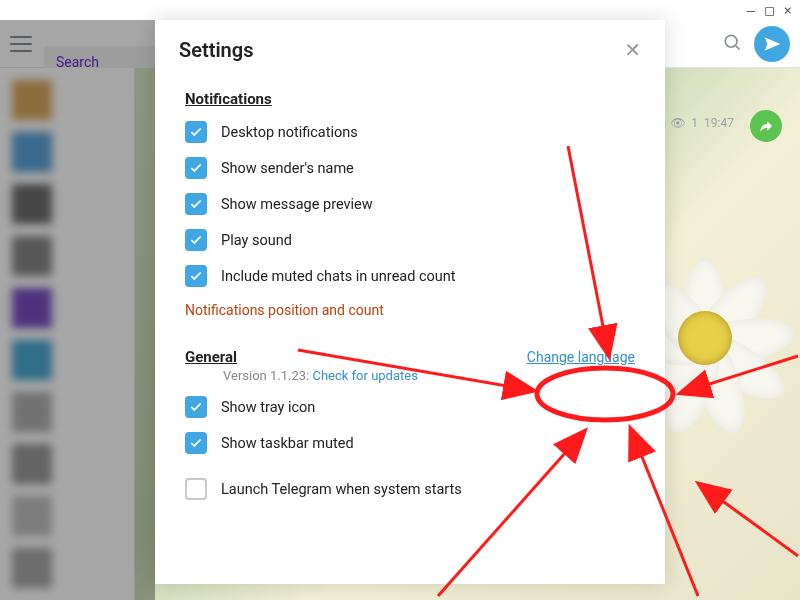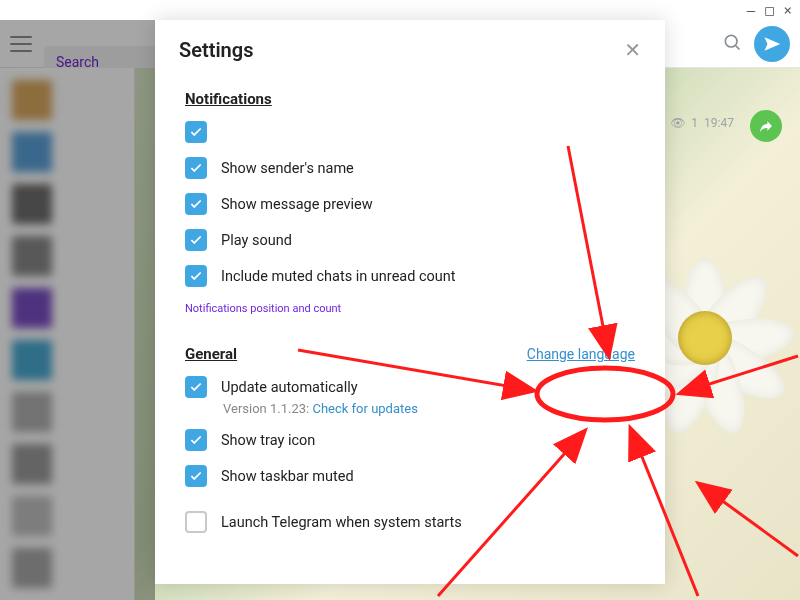--- a/index.html
+++ b/index.html
@@ -105,21 +105,21 @@
   .sub-row { padding-left: 38px; font-size: 13px; color: #888; margin-top: -4px; margin-bottom: 6px; }
   .sub-row a { color: #358fcb; text-decoration: none; cursor: pointer; }
   .checkbox {
     width: 22px; height: 22px; border-radius: 4px; border: 2px solid #c9c9c9;
     display: flex; align-items: center; justify-content: center; flex-shrink: 0;
     cursor: pointer; background: #fff;
   }
   .checkbox.checked { background: #40a7e3; border-color: #40a7e3; }
   .checkbox.checked svg { display: block; }
   .checkbox svg { display: none; }
-  .link-row { color: #6d28d9; cursor: pointer; padding: 8px 0 4px 0; font-size: 11px; }
+  .link-row { color: #c2410c; cursor: pointer; padding: 8px 0 4px 0; font-size: 14px; }
   
   .annot { position: absolute; left: 0; top: 0; pointer-events: none; z-index: 40; }
   .annot ellipse { fill: none; stroke: #ff1b1b; stroke-width: 5; }
   .annot line, .annot path { stroke: #ff1b1b; stroke-width: 3; fill: none; }
   .annot polygon { fill: #ff1b1b; }
 </style>
 </head>
 <body>
 
 <div class="window-controls">
@@ -221,20 +221,21 @@
       <div class="section-header">
         <div class="section-title">Notifications</div>
       </div>
       <div id="notif-rows">
           <div class="row">
             <div class="checkbox checked">
               <svg width="14" height="14" viewBox="0 0 24 24" fill="none" stroke="#fff" stroke-width="3">
                 <polyline points="4 12 9 17 20 6"></polyline>
               </svg>
             </div>
+            <span>Desktop notifications</span>
           </div>
           <div class="row">
             <div class="checkbox checked">
               <svg width="14" height="14" viewBox="0 0 24 24" fill="none" stroke="#fff" stroke-width="3">
                 <polyline points="4 12 9 17 20 6"></polyline>
               </svg>
             </div>
             <span>Show sender's name</span>
           </div>
           <div class="row">
@@ -264,28 +265,20 @@
         </div>
       <div class="link-row">Notifications position and count</div>
     </div>
 
     <div class="section">
       <div class="section-header">
         <div class="section-title">General</div>
         <div class="section-link">Change language</div>
       </div>
 
-      <div class="row">
-        <div class="checkbox checked">
-          <svg width="14" height="14" viewBox="0 0 24 24" fill="none" stroke="#fff" stroke-width="3">
-              <polyline points="4 12 9 17 20 6"></polyline>
-            </svg>
-        </div>
-        <span>Update automatically</span>
-      </div>
       <div class="sub-row">
         <span>Version 1.1.23: </span><a>Check for updates</a>
       </div>
 
       <div class="row">
         <div class="checkbox checked">
           <svg width="14" height="14" viewBox="0 0 24 24" fill="none" stroke="#fff" stroke-width="3">
               <polyline points="4 12 9 17 20 6"></polyline>
             </svg>
         </div>

